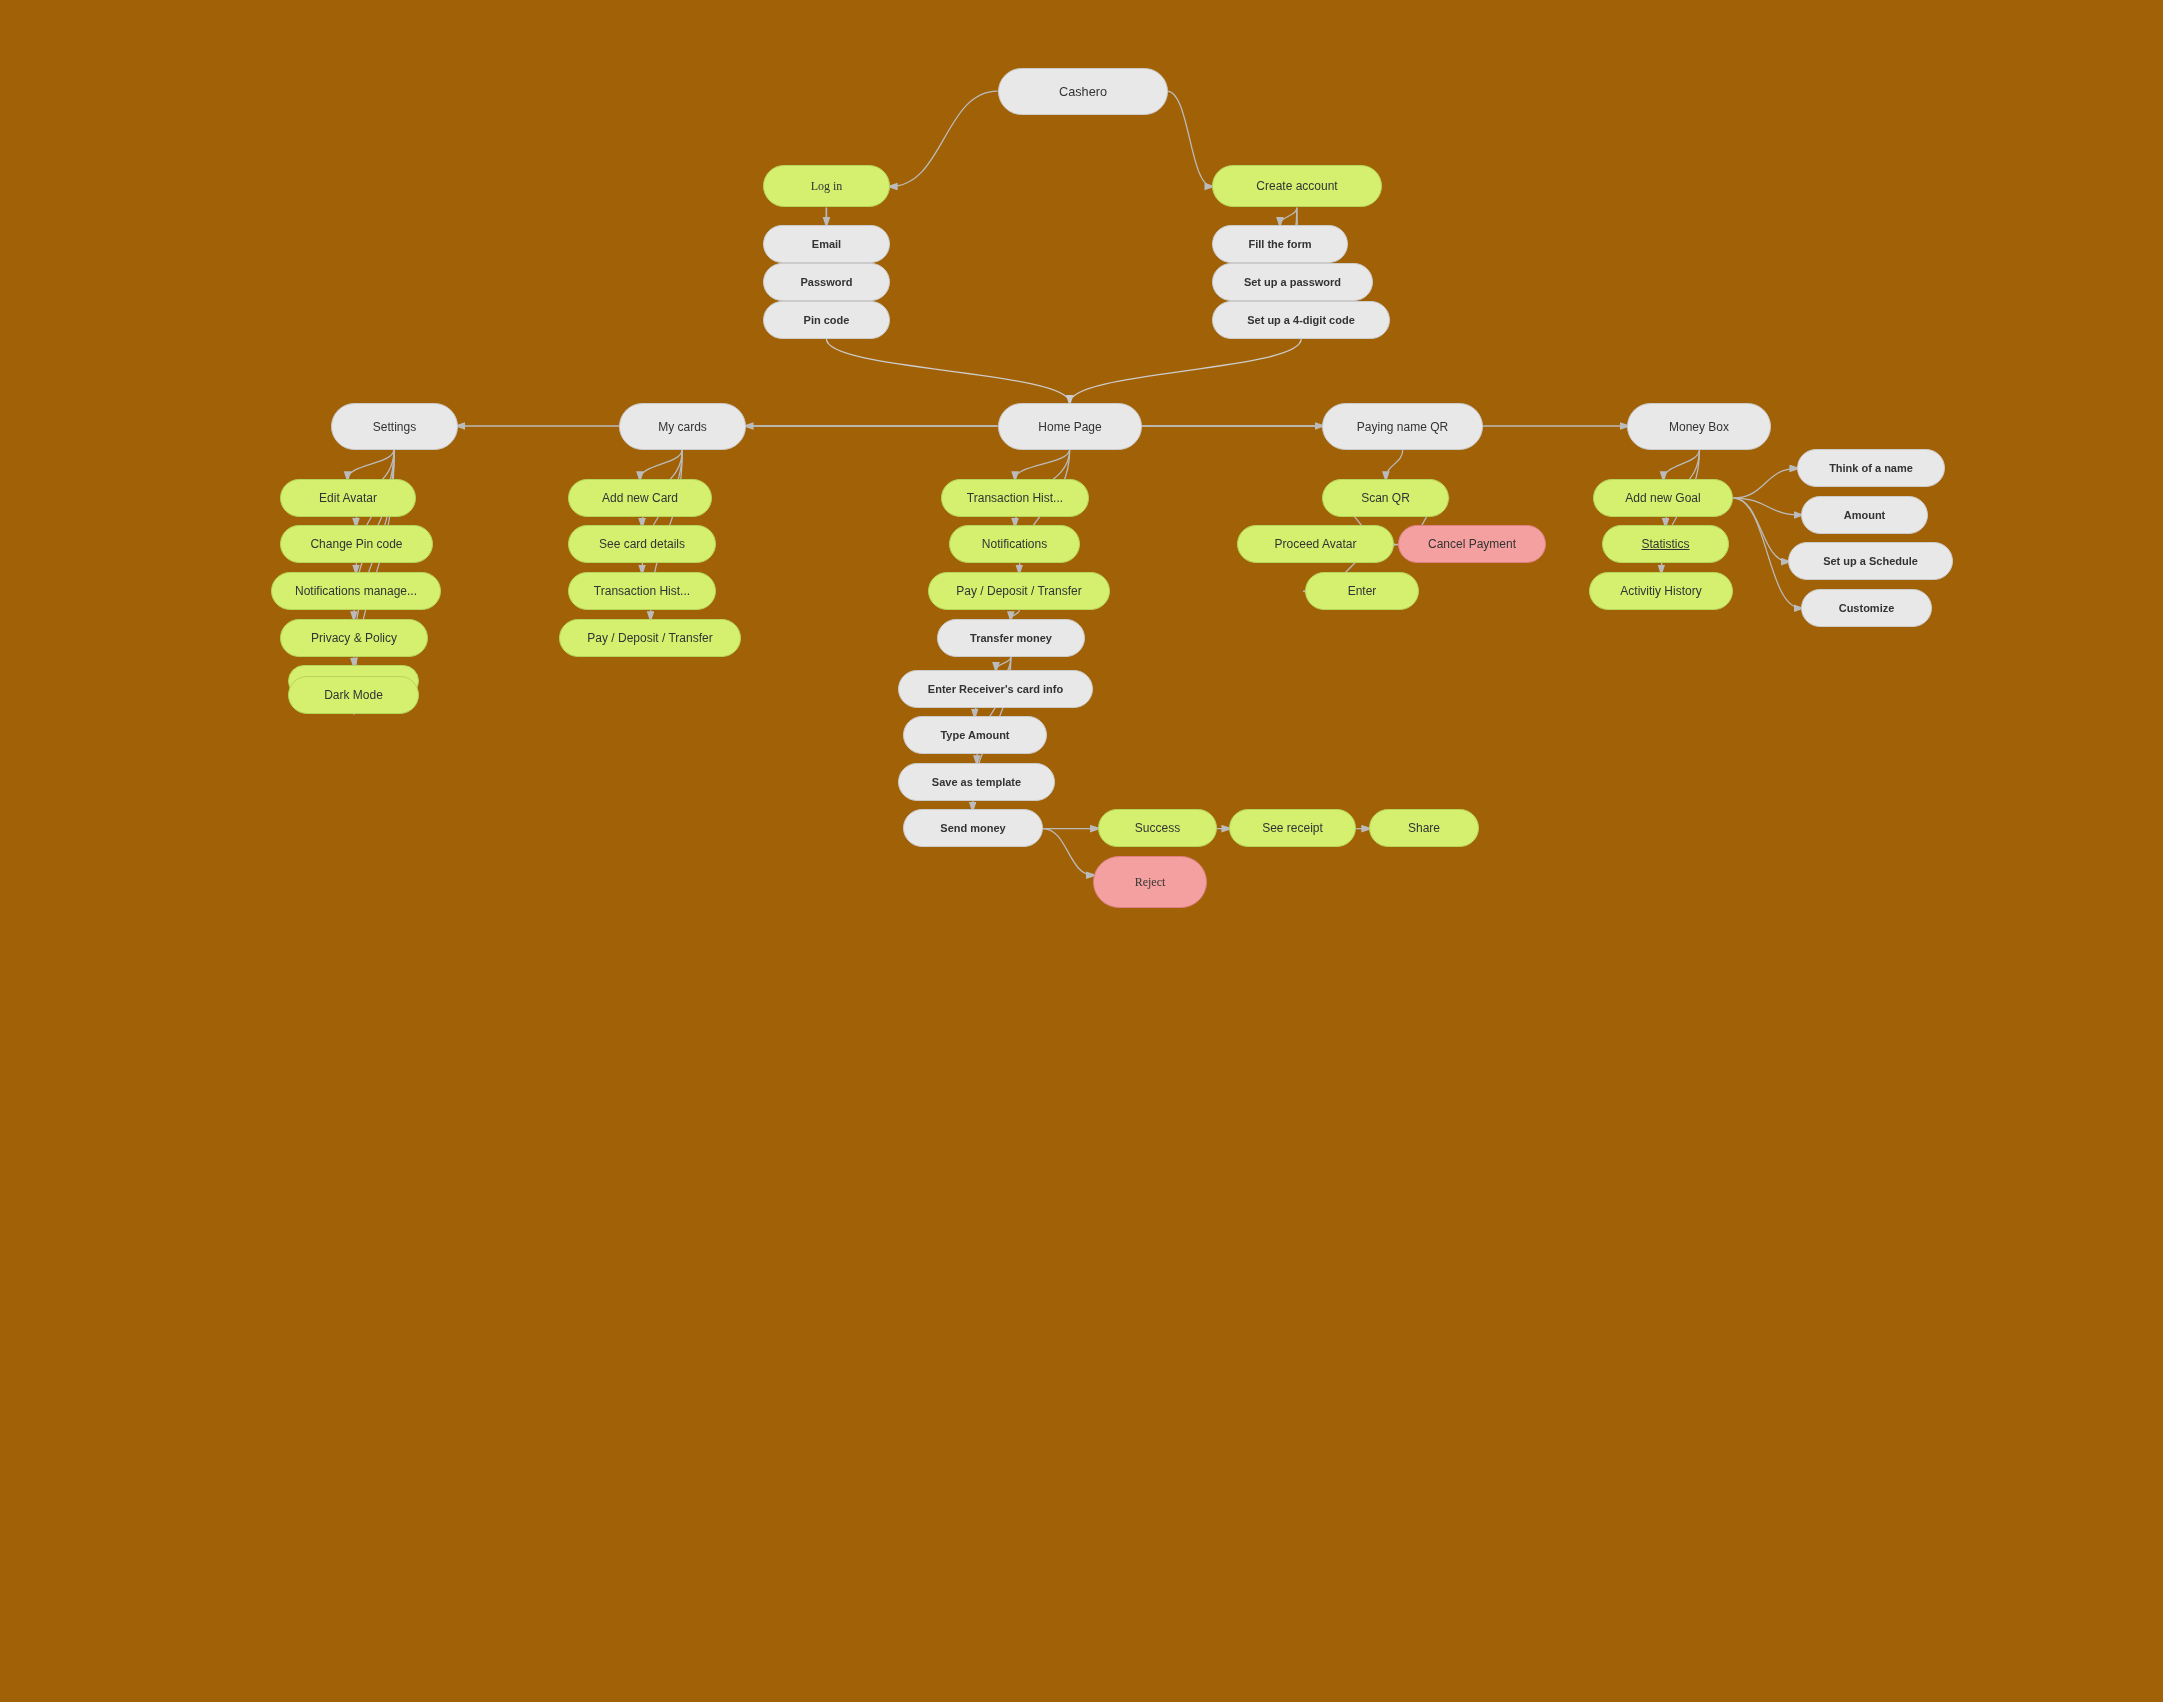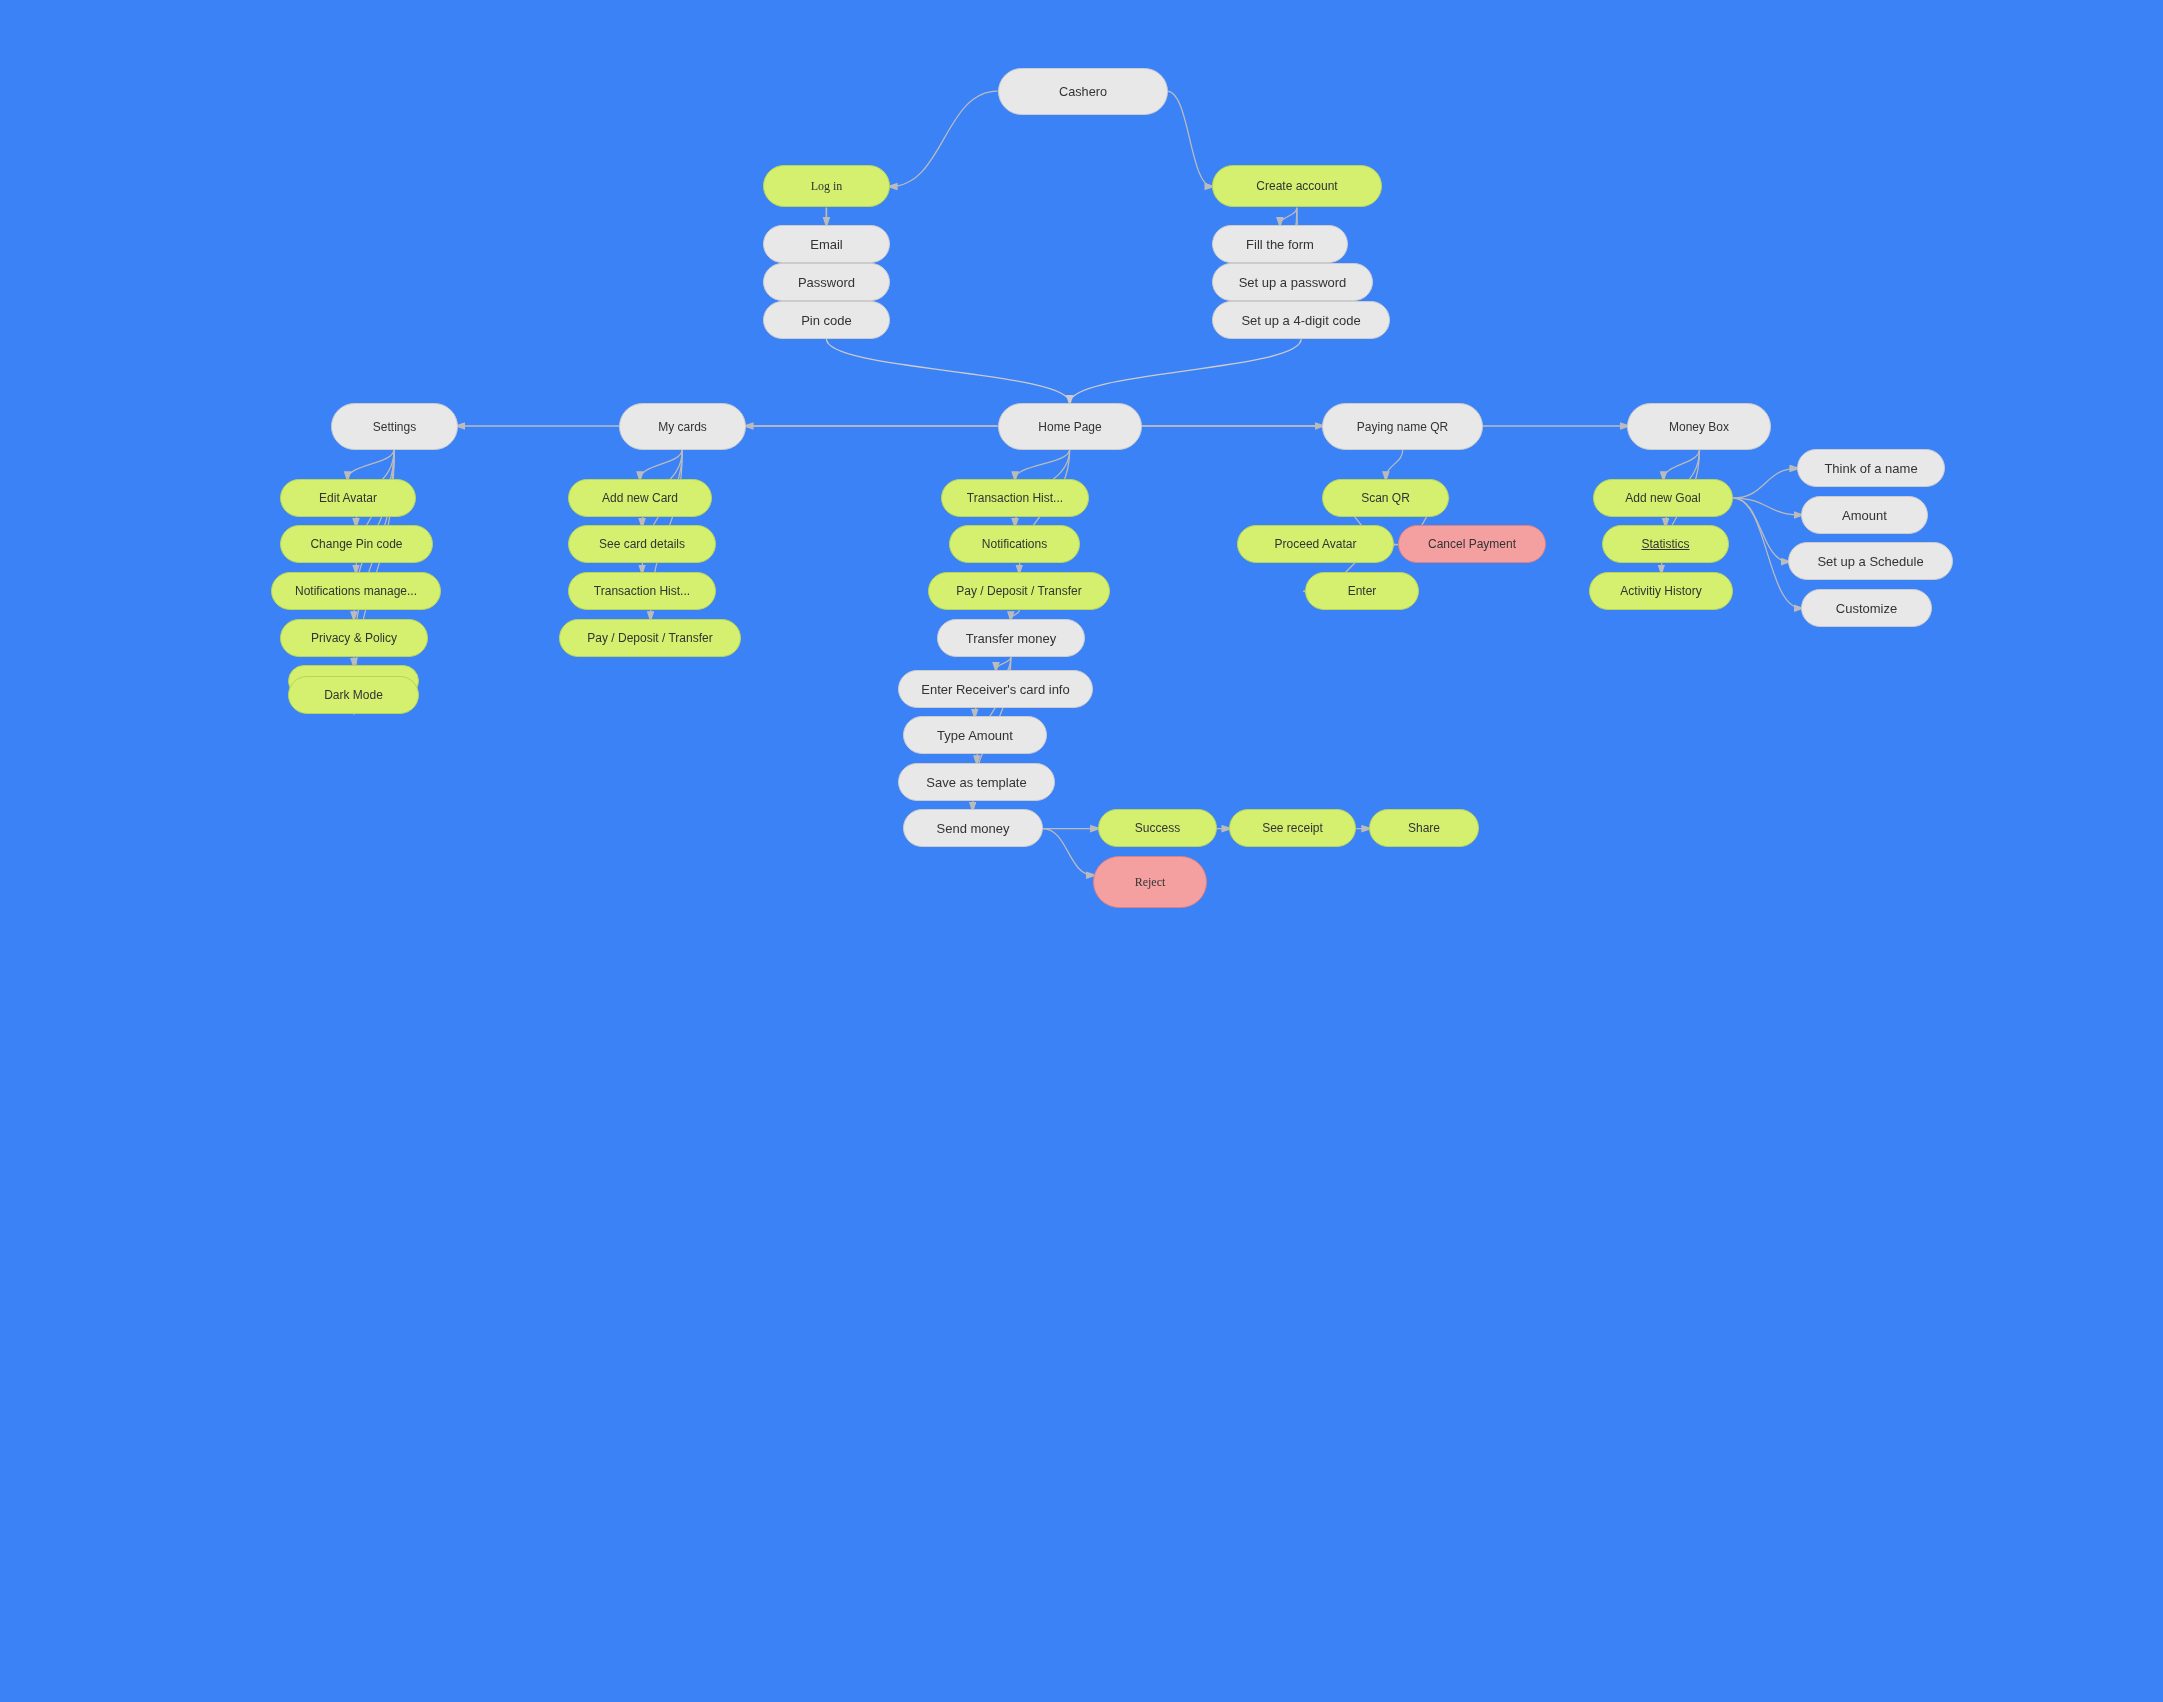--- a/index.html
+++ b/index.html
@@ -8,21 +8,21 @@
       font-family: -apple-system, BlinkMacSystemFont, 'Segoe UI', sans-serif;
       font-size: 11px;
       color: #333;
       min-height: 100vh;
       overflow: auto;
     }
     .canvas {
       position: relative;
       width: 2164px;
       height: 1703px;
-      background: #3b82f6;
+      background: #a16207;
     }
     svg.connections {
       position: absolute;
       top: 0; left: 0;
       width: 100%; height: 100%;
       pointer-events: none;
     }
     .node {
       position: absolute;
       display: flex;
@@ -53,21 +53,22 @@
     }
     .node-red {
       background: #f5a0a0;
       border: 0.8px solid #e08080;
       border-radius: 34px;
     }
     .node-small-gray {
       background: #e8e8e8;
       border: 0.8px solid #ccc;
       border-radius: 34px;
-      font-size: 13px;
+      font-size: 11px;
+      font-weight: bold;
     }
   </style>
 </head>
 <body>
 
 <div class="canvas">
   <svg class="connections" id="connections-svg" viewBox="0 0 2553 2009" width="2164" height="1703">
       <defs>
         <marker id="arrow-cashero-login" markerWidth="8" markerHeight="8" refX="6" refY="3" orient="auto">
           <path d="M0,0 L0,6 L9,3 z" fill="#bbb"></path>

